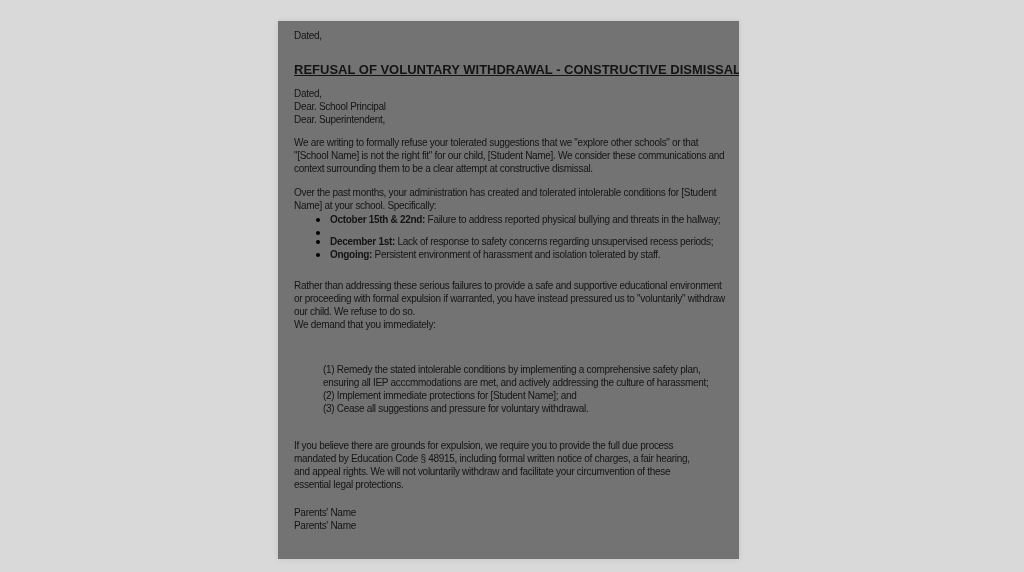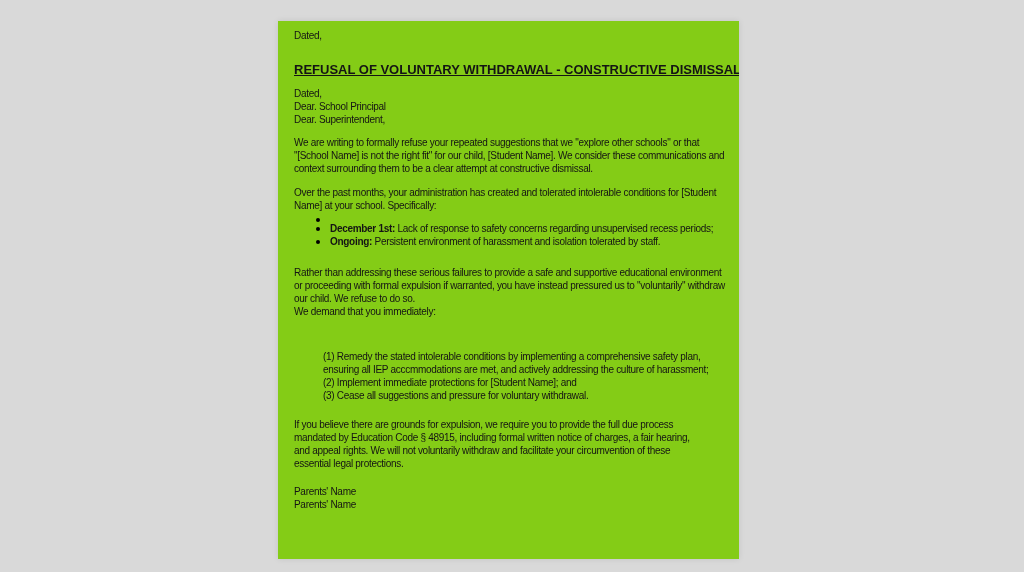--- a/index.html
+++ b/index.html
@@ -10,21 +10,21 @@
     background: #d9d9d9;
     overflow: hidden;
     font-family: "Liberation Sans", "DejaVu Sans", sans-serif;
   }
   .paper {
     position: absolute;
     left: 278px;
     top: 21px;
     width: 461px;
     height: 538px;
-    background: #84cc16;
+    background: #737373;
     box-shadow: 0 0 6px rgba(0,0,0,0.10);
     box-sizing: border-box;
     padding: 8px 5px 0 16px;
     color: #141414;
     font-size: 10px;
     line-height: 13px;
     letter-spacing: -0.03em;
     overflow: hidden;
   }
   .line-block { white-space: pre; }
@@ -46,46 +46,50 @@
   .incident-item { display: flex; align-items: flex-start; white-space: pre; }
   .bullet-dot {
     width: 4px; height: 4px;
     border-radius: 50%;
     background: #000;
     margin: 5px 10px 0 0;
     flex: 0 0 auto;
   }
   .incident-label { font-weight: bold; }
   .para-pressure { margin-bottom: 32px; }
-  .demands-list  { margin-bottom: 16px; padding-left: 29px; }
+  .demands-list  { margin-bottom: 24px; padding-left: 29px; }
   .para-due-process { margin-bottom: 15px; }
   .closing       { margin-bottom: 15px; }
 </style>
 </head>
 <body>
 
 <div class="canvas">
   <div class="paper">
 
     <div class="line-block dated-top">Dated,</div>
 
     <div class="letter-title">REFUSAL OF VOLUNTARY WITHDRAWAL - CONSTRUCTIVE DISMISSAL</div>
 
     <div class="line-block salutation">Dated,
 Dear. School Principal
 Dear. Superintendent,</div>
 
-    <div class="line-block para-refusal">We are writing to formally refuse your repeated suggestions that we "explore other schools" or that
+    <div class="line-block para-refusal">We are writing to formally refuse your tolerated suggestions that we "explore other schools" or that
 "[School Name] is not the right fit" for our child, [Student Name]. We consider these communications and
 context surrounding them to be a clear attempt at constructive dismissal.</div>
 
     <div class="line-block para-conditions">Over the past months, your administration has created and tolerated intolerable conditions for [Student
 Name] at your school. Specifically:</div>
 
     <div class="incident-list">
+      <div class="incident-item">
+        <span class="bullet-dot"></span>
+        <span><span class="incident-label">October 15th &amp; 22nd:</span><span> Failure to address reported physical bullying and threats in the hallway;</span></span>
+      </div>
       <div class="incident-item">
         <span class="bullet-dot"></span>
       </div>
       <div class="incident-item">
         <span class="bullet-dot"></span>
         <span><span class="incident-label">December 1st:</span><span> Lack of response to safety concerns regarding unsupervised recess periods;</span></span>
       </div>
       <div class="incident-item">
         <span class="bullet-dot"></span>
         <span><span class="incident-label">Ongoing:</span><span> Persistent environment of harassment and isolation tolerated by staff.</span></span>

